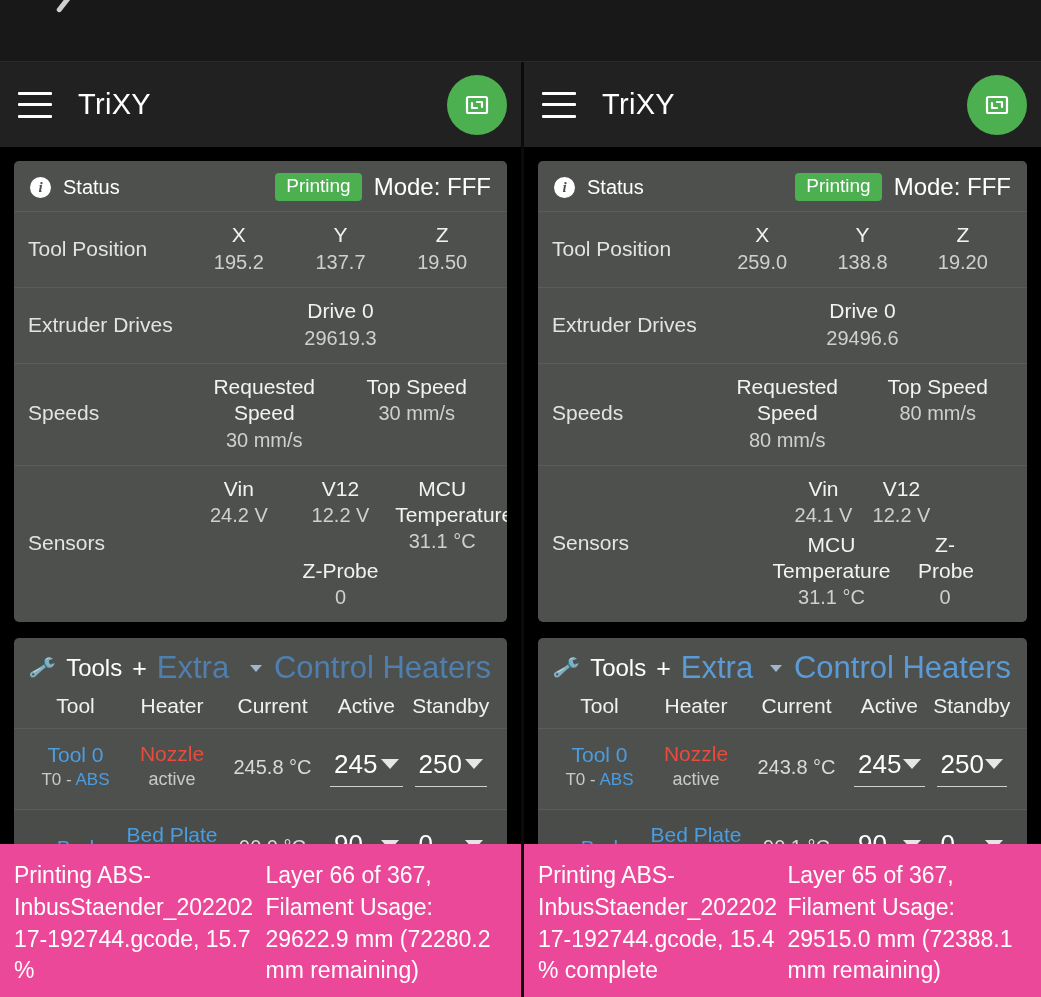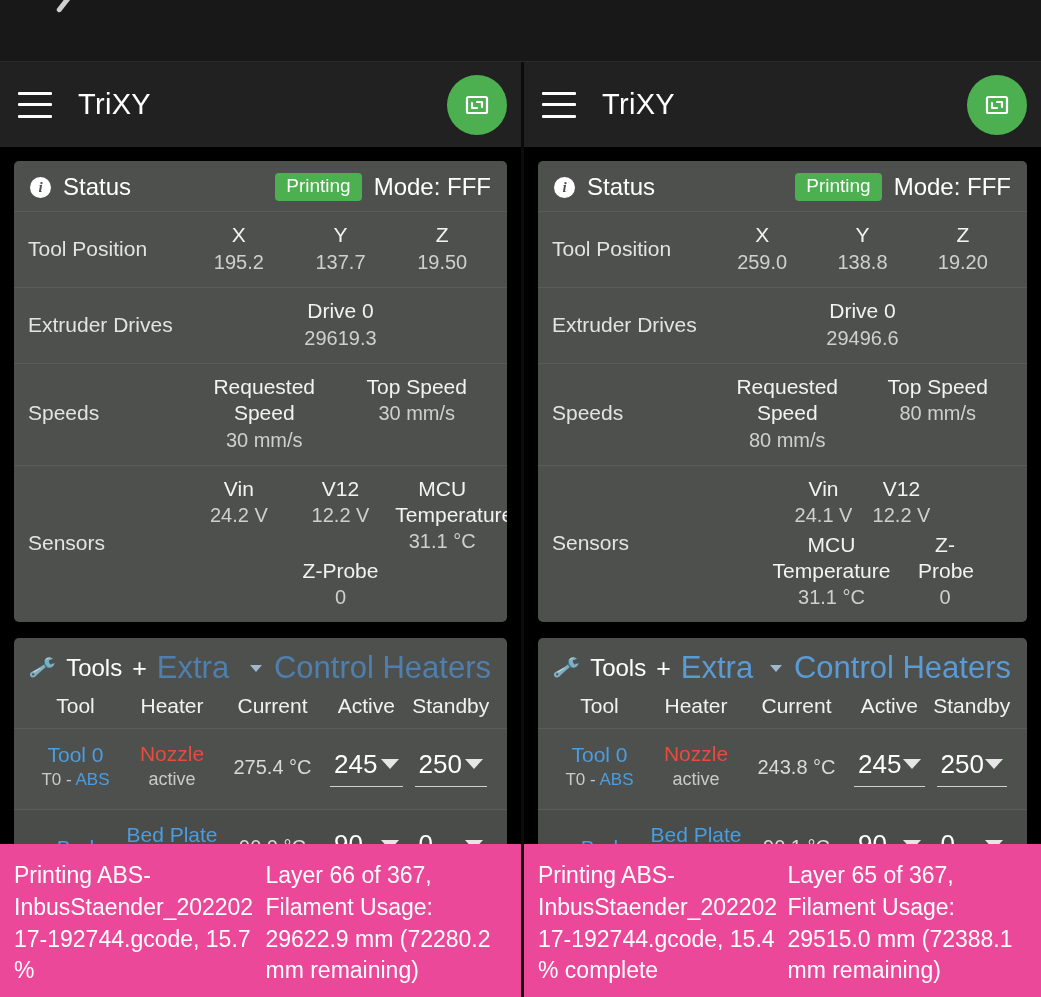--- a/index.html
+++ b/index.html
@@ -118,21 +118,21 @@
   .card + .card { margin-top: 16px; }
 
   .card-head {
     display: flex;
     align-items: center;
     padding: 12px 16px 10px 16px;
     gap: 12px;
   }
   .card-head .ttl {
     color: #fff;
-    font-size: 24px;
+    font-size: 20px;
     font-weight: 400;
     white-space: nowrap;
   }
   .info-icon {
     width: 21px; height: 21px;
     border-radius: 50%;
     background: #fff;
     color: #4e504e;
     font-size: 15px;
     font-weight: bold;
@@ -437,21 +437,21 @@
           <div class="trow">
             <div class="c-tool">
               <span class="tool-name">Tool 0</span>
               <span class="tool-sub"><span>T0 - </span><span class="abs">ABS</span></span>
             </div>
             <div class="c-heater">
               <span class="htr-name">Nozzle</span>
               <span class="htr-state">active</span>
             </div>
             <div class="c-current">
-              <span class="cur-val">275.4 °C</span>
+              <span class="cur-val">245.8 °C</span>
             </div>
             <div class="c-active">
               <div class="selwrap">
                 <span class="sval">245</span>
                 <span class="scaret"></span>
               </div>
             </div>
             <div class="c-standby">
               <div class="selwrap">
                 <span class="sval">250</span>

